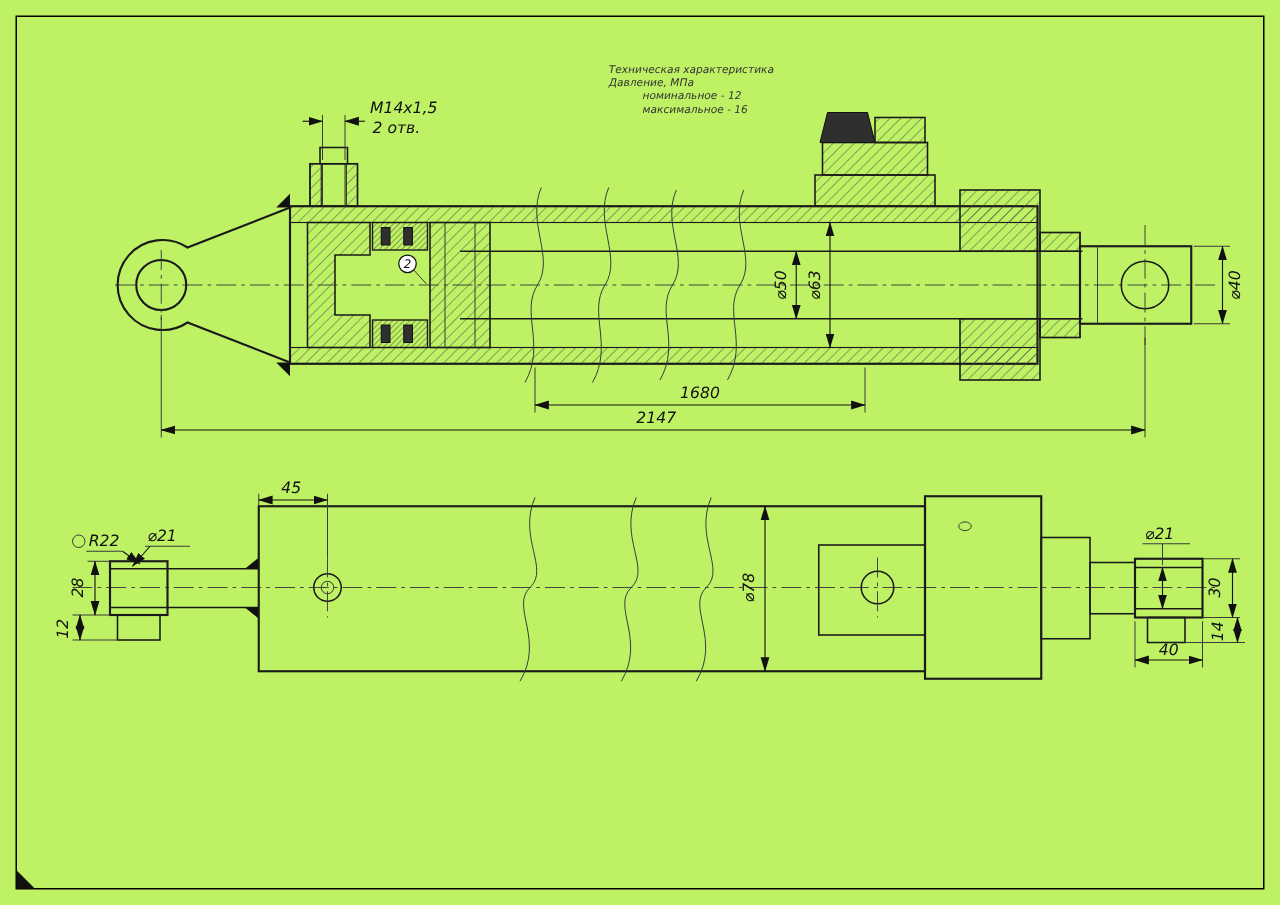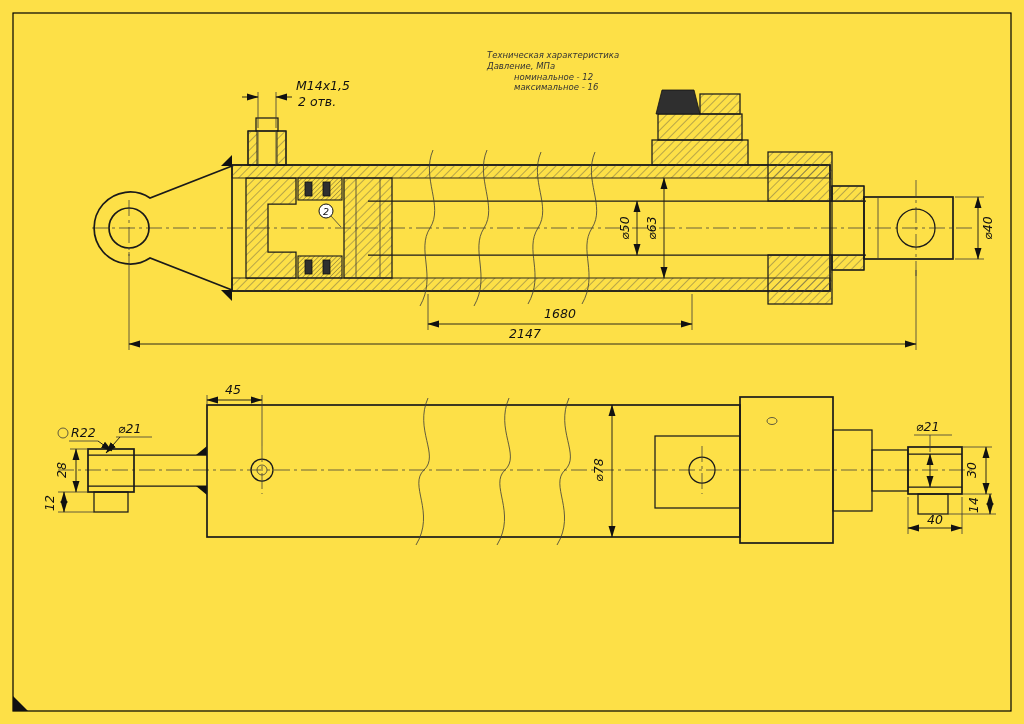--- a/index.html
+++ b/index.html
@@ -1,16 +1,16 @@
 <!DOCTYPE html>
 <html><head>
 <meta charset="utf-8">
 <style>
   html,body{margin:0;padding:0;background:#ffffff;}
-  .sheet{position:relative;width:1024px;height:724px;background:#fde047;overflow:hidden;font-family:"DejaVu Sans",sans-serif;}
+  .sheet{position:relative;width:1024px;height:724px;background:#bef264;overflow:hidden;font-family:"DejaVu Sans",sans-serif;}
   .sheet svg{position:absolute;left:0;top:0;}
   text{font-family:"DejaVu Sans",sans-serif;}
   .dim{font-style:italic;font-size:12.5px;fill:#111;}
   .spec{font-style:italic;font-size:8.5px;fill:#333;}
   .num{font-style:italic;font-size:9.5px;fill:#111;}
   .ol{stroke:#1a1a1a;stroke-width:1.7;fill:none;}
   .ol2{stroke:#1a1a1a;stroke-width:1.25;fill:none;}
   .thin{stroke:#3a3a3a;stroke-width:0.8;fill:none;}
   .cl{stroke:#3a3a3a;stroke-width:0.75;fill:none;stroke-dasharray:16 4 3 4;}
   .dl{stroke:#141414;stroke-width:0.9;fill:none;}

